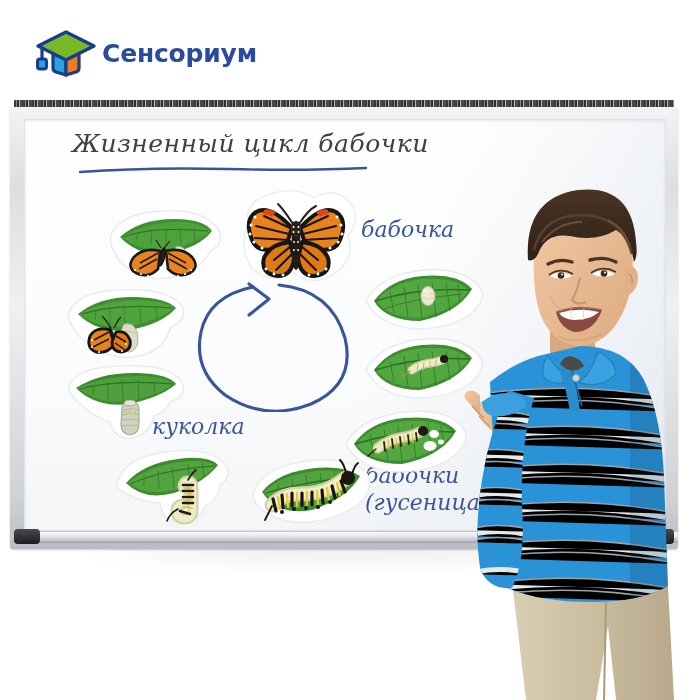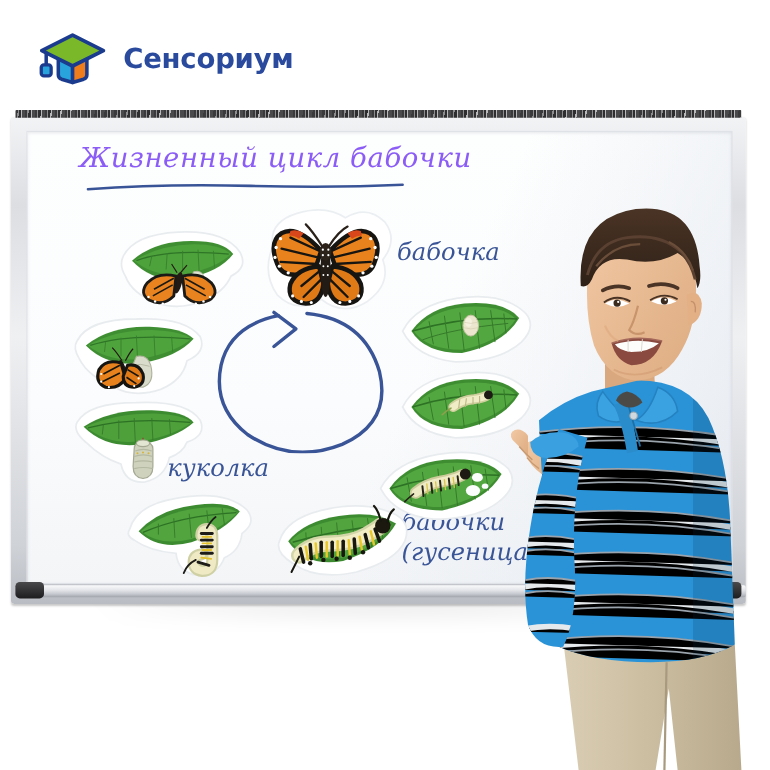--- a/index.html
+++ b/index.html
@@ -4,21 +4,21 @@
 <style>
   html,body{margin:0;padding:0;}
   body{
     width:700px;height:700px;overflow:hidden;background:#ffffff;
     font-family:"DejaVu Sans","Liberation Sans",sans-serif;
     position:relative;
   }
   #stage{position:absolute;inset:0;width:700px;height:700px;}
 
   
-  .logo-wrap{position:absolute;left:34px;top:26px;display:flex;align-items:center;gap:14px;}
+  .logo-wrap{position:absolute;left:34px;top:26px;display:flex;align-items:center;gap:4px;}
   .logo-mark{width:64px;height:54px;display:block;}
   .logo-text{
     font-family:"DejaVu Sans","Liberation Sans",sans-serif;
     font-weight:bold;font-size:25px;letter-spacing:-0.2px;
     color:#2a4a9e;line-height:1;white-space:nowrap;
   }
 
   
   .board{
     position:absolute;left:6px;top:100px;width:672px;height:455px;
@@ -59,21 +59,21 @@
     background:linear-gradient(180deg,#4a4a4d,#1d1d1f);
     border-radius:4px;
   }
   .tray-cap.left{left:4px;}
   .tray-cap.right{right:4px;}
 
   
   .title{
     position:absolute;left:72px;top:129px;
     font-family:"DejaVu Serif","Liberation Serif",serif;
-    font-style:italic;font-size:25px;color:#8b5cf6;
+    font-style:italic;font-size:25px;color:#404040;
     letter-spacing:.5px;white-space:nowrap;
   }
   .title-underline{
     position:absolute;left:78px;top:166px;width:290px;height:8px;
   }
 
   .label{
     position:absolute;
     font-family:"DejaVu Serif","Liberation Serif",serif;
     font-style:italic;font-size:22px;color:#3a5597;

